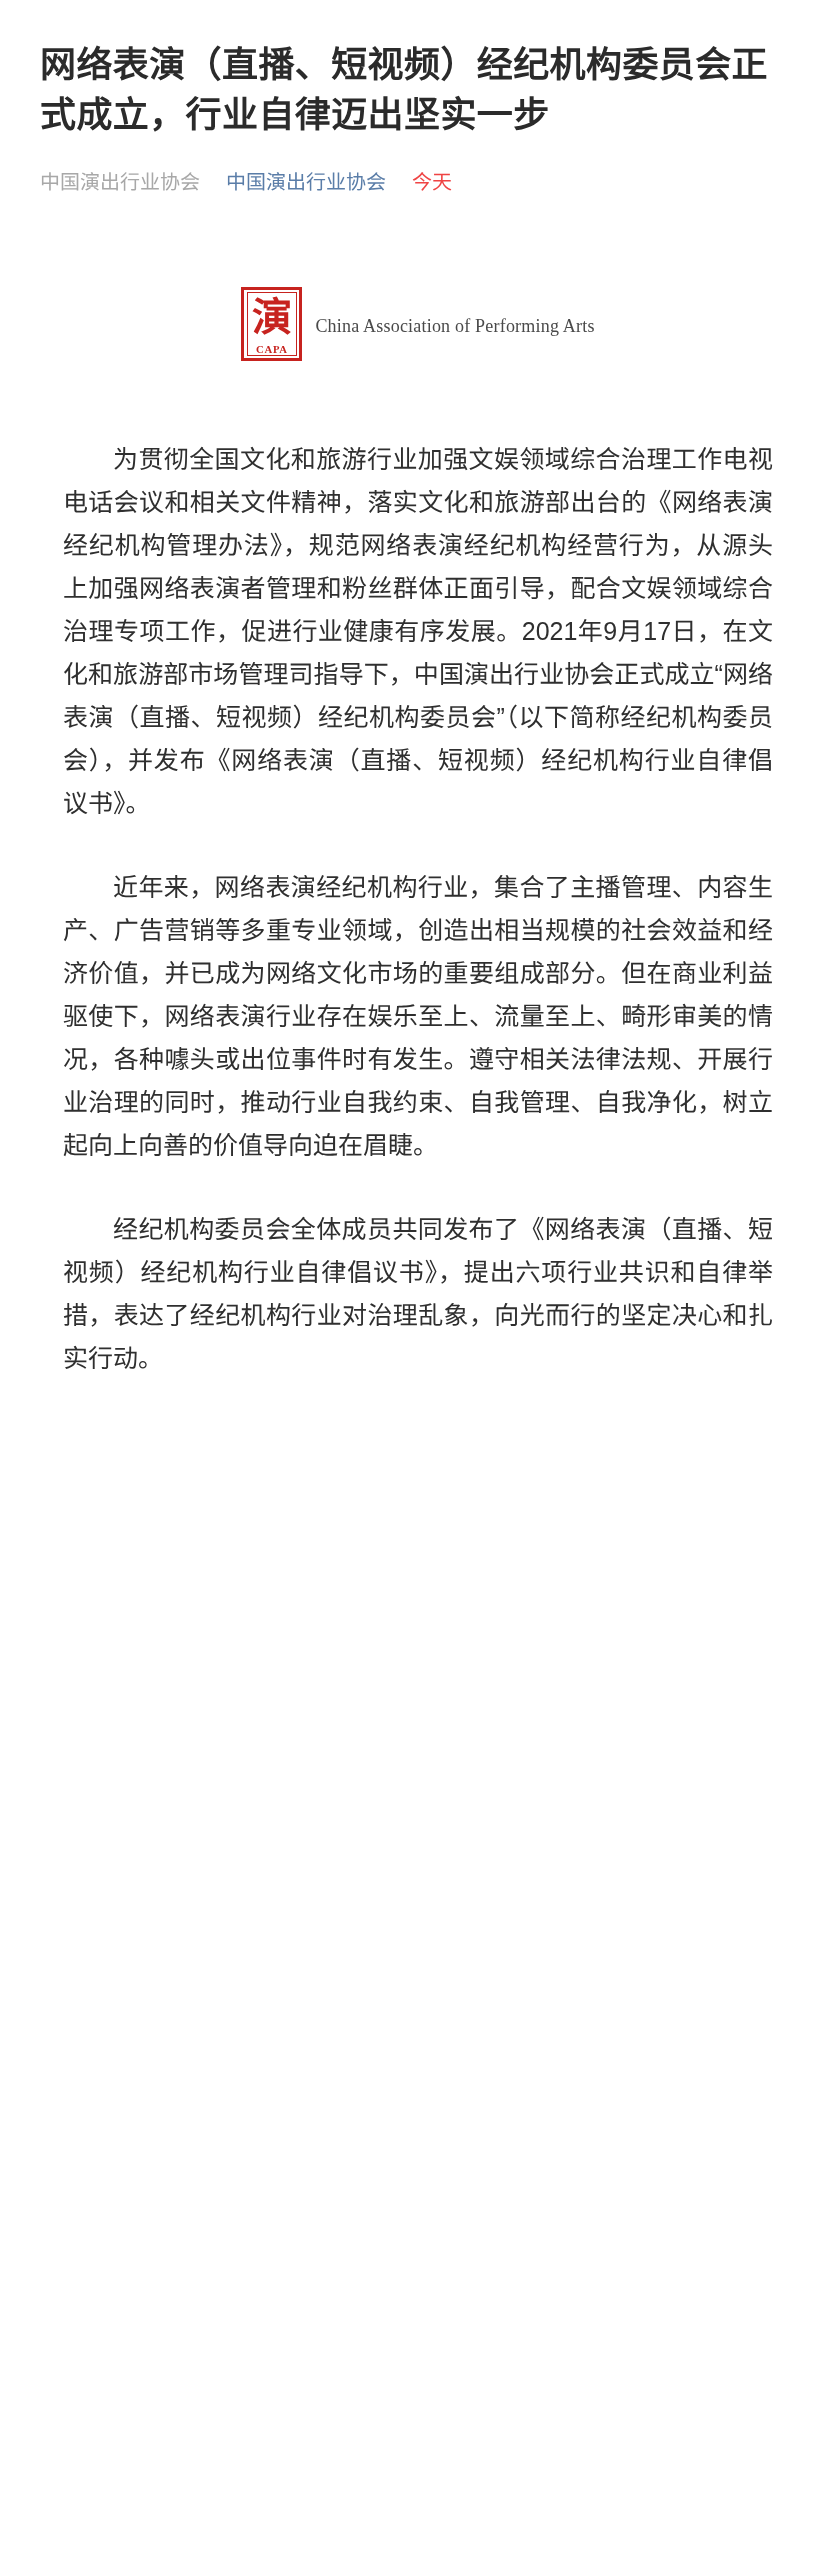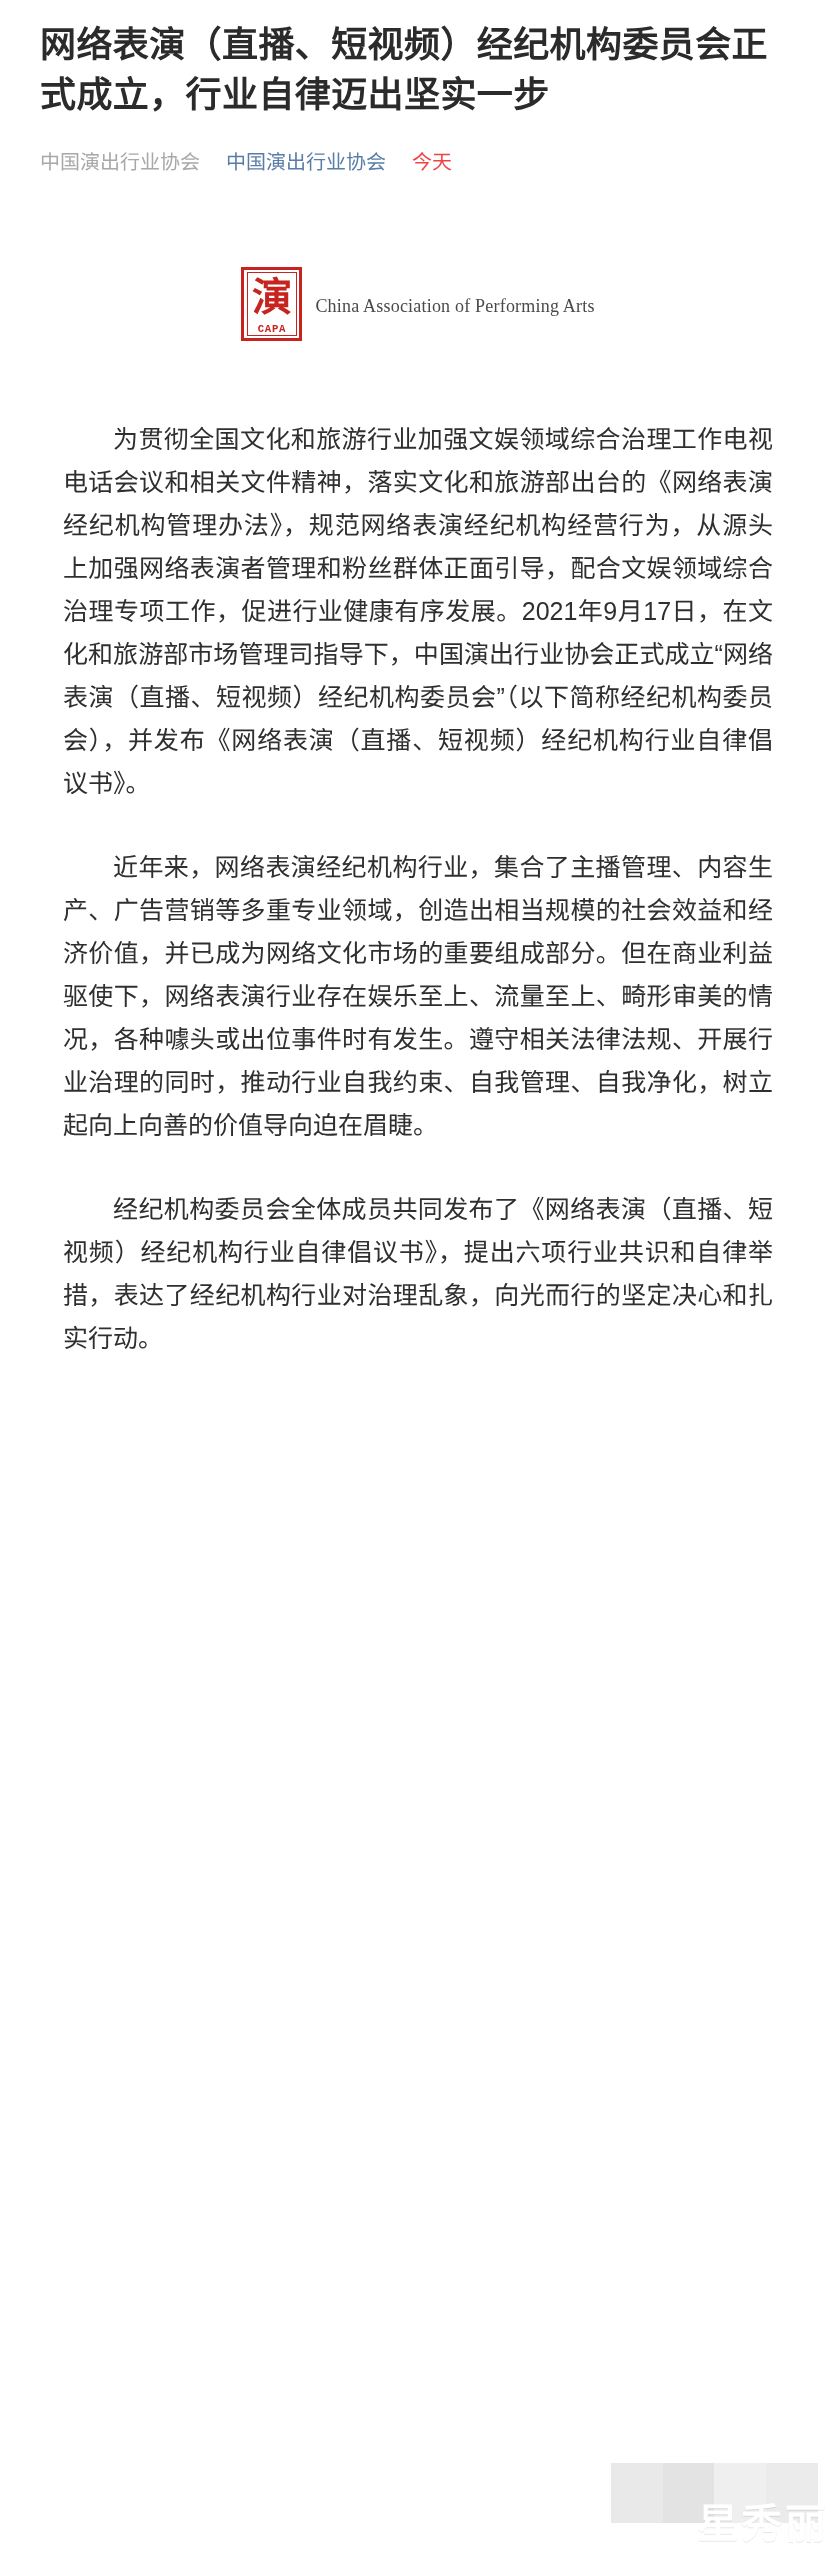--- a/index.html
+++ b/index.html
@@ -20,21 +20,21 @@
   .page {
     position: relative;
     width: 836px;
     min-height: 2576px;
     background: #ffffff;
     box-sizing: border-box;
   }
 
   
   .article-header {
-    padding: 20px 40px 0 40px;
+    padding: 40px 40px 0 40px;
     font-family: Liberation Serif, serif;
   }
 
   .article-title {
     font-size: 36px;
     line-height: 1.40;
     font-weight: bold;
     color: #2b2b2b;
     letter-spacing: 0.4px;
     margin: 0;
@@ -97,21 +97,21 @@
     line-height: 1;
     color: #c7231f;
     margin-top: 7.1px;
     font-weight: bold;
   }
   .seal-sub {
     position: absolute;
     bottom: 2.9px;
     left: 0; right: 0;
     text-align: center;
-    font-family: Liberation Mono, monospace;
+    font-family: Liberation Serif, serif;
     font-size: 10.7px;
     letter-spacing: 0.7px;
     font-weight: bold;
     color: #c7231f;
   }
 
   .logo-text {
     display: flex;
     flex-direction: column;
     justify-content: center;
@@ -218,19 +218,15 @@
 
     </div>
   </div>
 
   <div class="article-body">
     <p>为贯彻全国文化和旅游行业加强文娱领域综合治理工作电视电话会议和相关文件精神，落实文化和旅游部出台的《网络表演经纪机构管理办法》，规范网络表演经纪机构经营行为，从源头上加强网络表演者管理和粉丝群体正面引导，配合文娱领域综合治理专项工作，促进行业健康有序发展。2021年9月17日，在文化和旅游部市场管理司指导下，中国演出行业协会正式成立“网络表演（直播、短视频）经纪机构委员会”（以下简称经纪机构委员会），并发布《网络表演（直播、短视频）经纪机构行业自律倡议书》。</p>
     <p>近年来，网络表演经纪机构行业，集合了主播管理、内容生产、广告营销等多重专业领域，创造出相当规模的社会效益和经济价值，并已成为网络文化市场的重要组成部分。但在商业利益驱使下，网络表演行业存在娱乐至上、流量至上、畸形审美的情况，各种噱头或出位事件时有发生。遵守相关法律法规、开展行业治理的同时，推动行业自我约束、自我管理、自我净化，树立起向上向善的价值导向迫在眉睫。</p>
     <p>经纪机构委员会全体成员共同发布了《网络表演（直播、短视频）经纪机构行业自律倡议书》，提出六项行业共识和自律举措，表达了经纪机构行业对治理乱象，向光而行的坚定决心和扎实行动。</p>
   </div>
 
-  <div class="watermark">
-    <div class="wm-block"></div>
-    <div class="wm-text">星秀丽</div>
-  </div>
 
 </div>
 
 
 </body></html>

